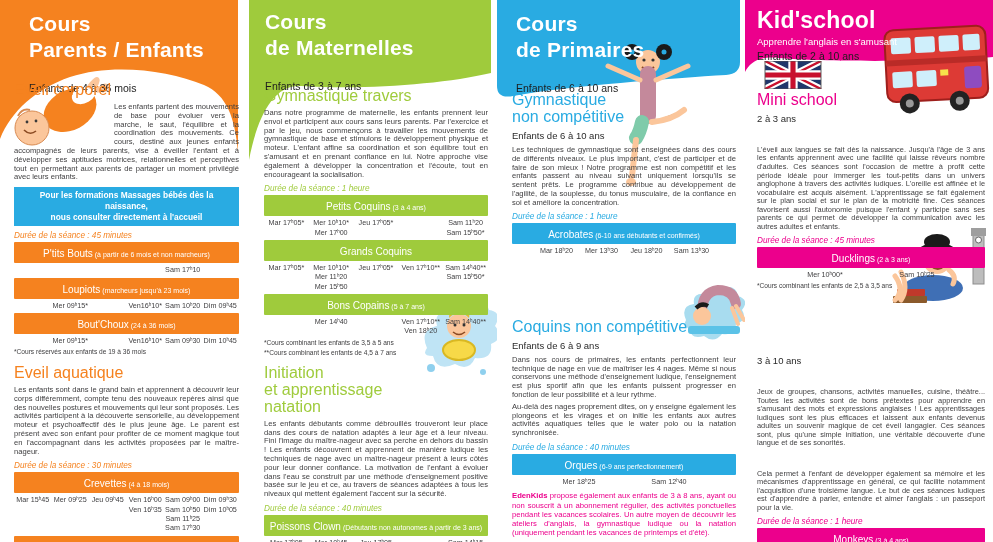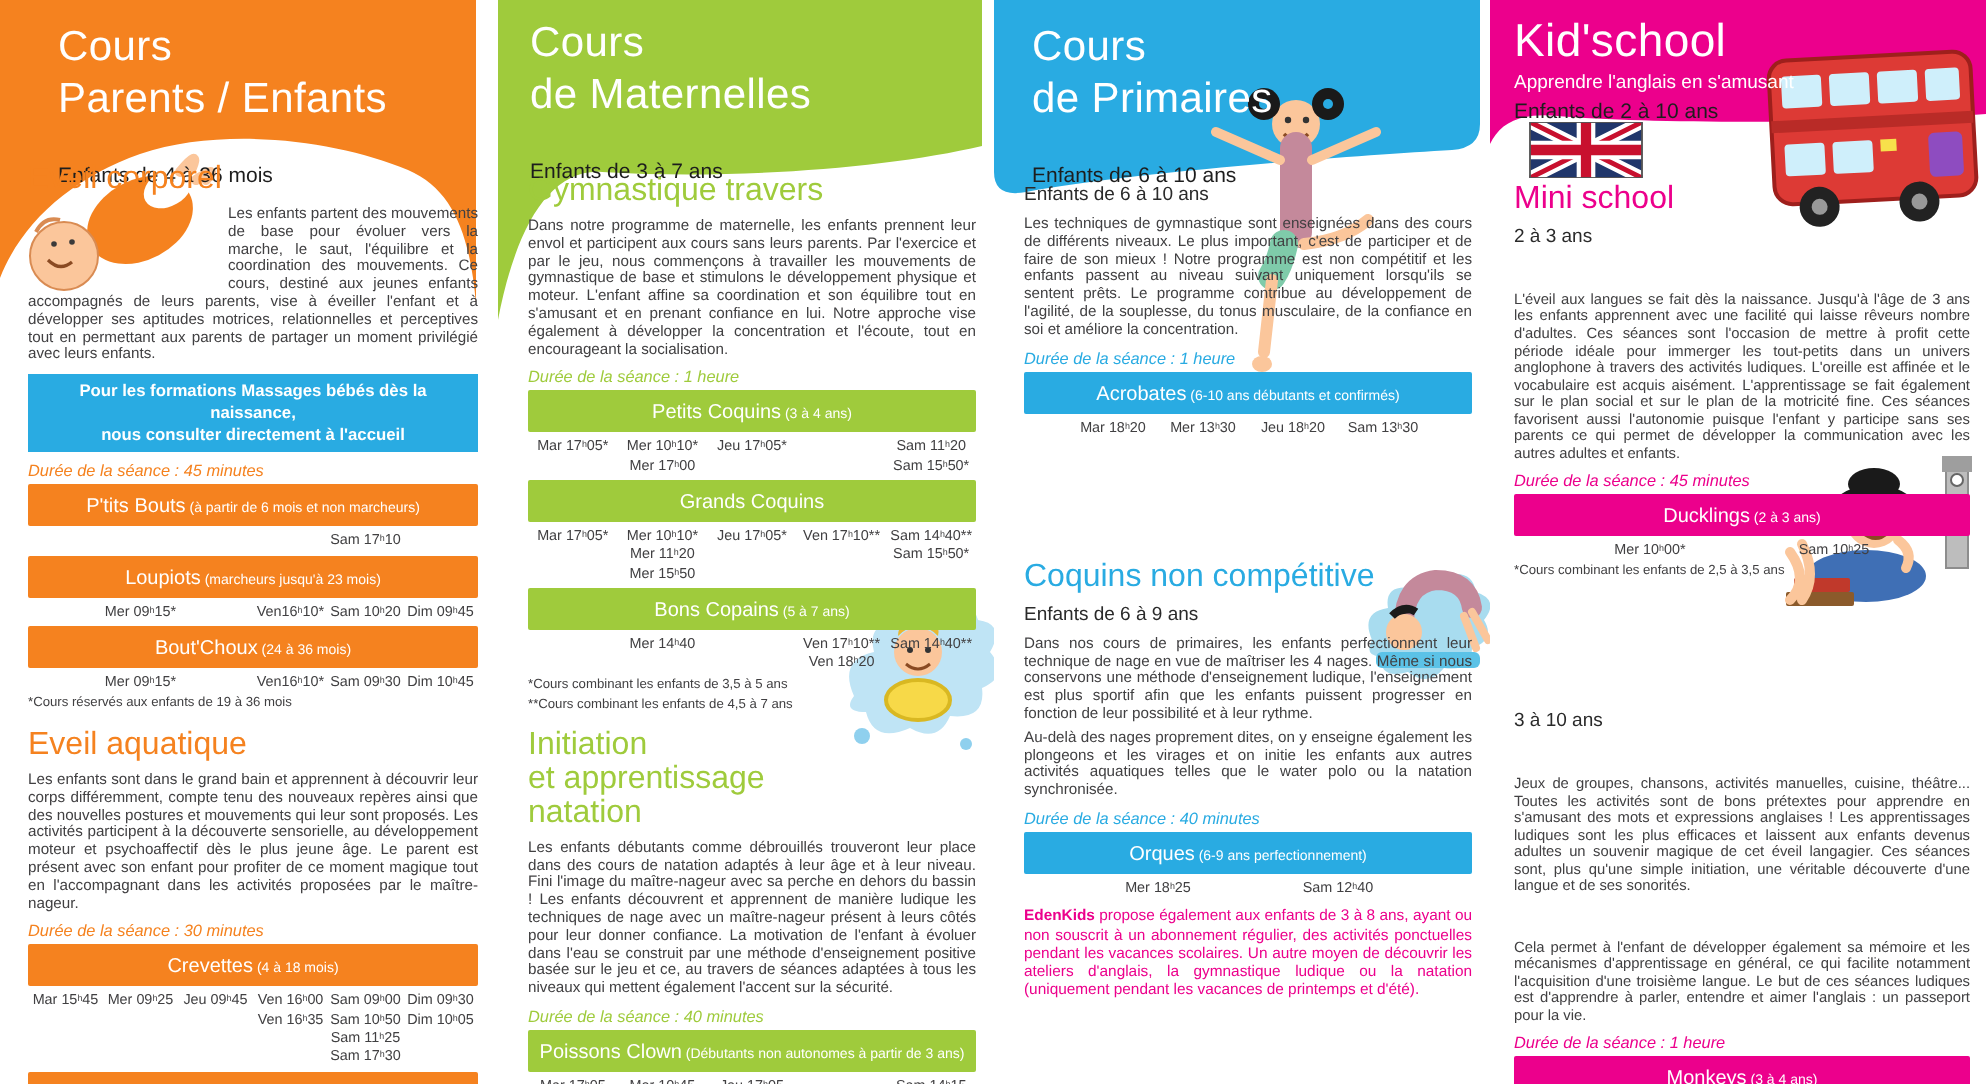--- a/index.html
+++ b/index.html
@@ -2,21 +2,21 @@
 <html lang="fr"><head>
 <meta charset="utf-8">
 <style>
   html,body{margin:0;padding:0;background:#fff;}
   .page{position:relative;width:993px;height:542px;background:#fff;overflow:hidden;
         font-family:"Liberation Sans",sans-serif;color:#414042;}
   .panel{position:absolute;top:0;height:542px;width:248px;overflow:hidden;background:#fff;}
   #panel-0{left:0;} #panel-1{left:249px;} #panel-2{left:497px;} #panel-3{left:745px;}
   .panel-header-svg{position:absolute;top:0;left:0;z-index:1;display:block;}
   .hdr-text{position:absolute;z-index:3;}
-  .hdr-line{font-size:21px;color:#fff;line-height:1.22;font-weight:400;letter-spacing:.2px;white-space:pre-line;}
+  .hdr-line{font-size:21px;color:#fff;line-height:1.22;font-weight:700;letter-spacing:.2px;white-space:pre-line;}
   .hdr-sub{font-size:10.5px;color:#1d1d1d;margin-top:20px;}
   .hdr-tag{font-size:9.5px;color:#fff;margin-top:2px;text-align:center;}
   .illus{position:absolute;z-index:2;}
   .content{position:absolute;z-index:4;left:0;right:0;}
   #panel-0 .content{top:82px;left:14px;right:9px;}
   #panel-1 .content{top:88px;left:15px;right:9px;}
   #panel-2 .content{top:92px;left:15px;right:9px;}
   #panel-3 .content{top:92px;left:12px;right:8px;}
   .sec-title{font-size:16px;line-height:1.06;color:var(--theme);font-weight:400;
              white-space:pre-line;margin:0 0 4px;}
@@ -307,20 +307,22 @@
     </svg>
     <svg class="illus" style="left:185px;top:260px;" width="64" height="86" viewBox="0 0 64 86">
       <path d="M4 60 q-6 -14 8 -16 q-2 -12 12 -10 q4 -10 16 -6 q14 -4 16 8 q12 4 4 14 q6 10 -6 14 q0 12 -14 10 q-8 10 -18 2 q-14 4 -14 -8 q-8 0 -4 -8 Z" fill="#A8DCEF"></path>
       <path d="M20 52 Q20 32 36 30 Q52 30 54 44" stroke="#C4899B" stroke-width="10" fill="none" stroke-linecap="round"></path>
       <circle cx="20" cy="56" r="9" fill="#FBC69B"></circle>
       <path d="M14 48 q6 -6 12 -2" fill="#1a1a1a" stroke="#1a1a1a" stroke-width="4"></path>
       <path d="M54 46 L62 60 M50 48 L56 64" stroke="#FBC69B" stroke-width="4" stroke-linecap="round"></path>
       <rect x="6" y="66" width="52" height="8" fill="#5BC2E7" rx="3"></rect>
     </svg>
     <div class="content">
+      <h2 class="sec-title">Gymnastique
+non compétitive</h2>
       <div class="sec-age">Enfants de 6 à 10 ans</div>
       <p class="body">Les techniques de gymnastique sont enseignées dans des cours de différents niveaux. Le plus important, c'est de participer et de faire de son mieux ! Notre programme est non compétitif et les enfants passent au niveau suivant uniquement lorsqu'ils se sentent prêts. Le programme contribue au développement de l'agilité, de la souplesse, du tonus musculaire, de la confiance en soi et améliore la concentration.</p>
       <div class="duration">Durée de la séance : 1 heure</div>
       <div class="grid-pad">
           <div class="band">
             <div class="band-bar"><span class="band-name">Acrobates</span><span class="band-note"> (6-10 ans débutants et confirmés)</span></div>
             <div class="band-grid" style="grid-template-columns: repeat(4, 1fr);">
               <div class="band-cell">
                 <div>Mar 18<sup class="h">h</sup>20</div>
               </div>

